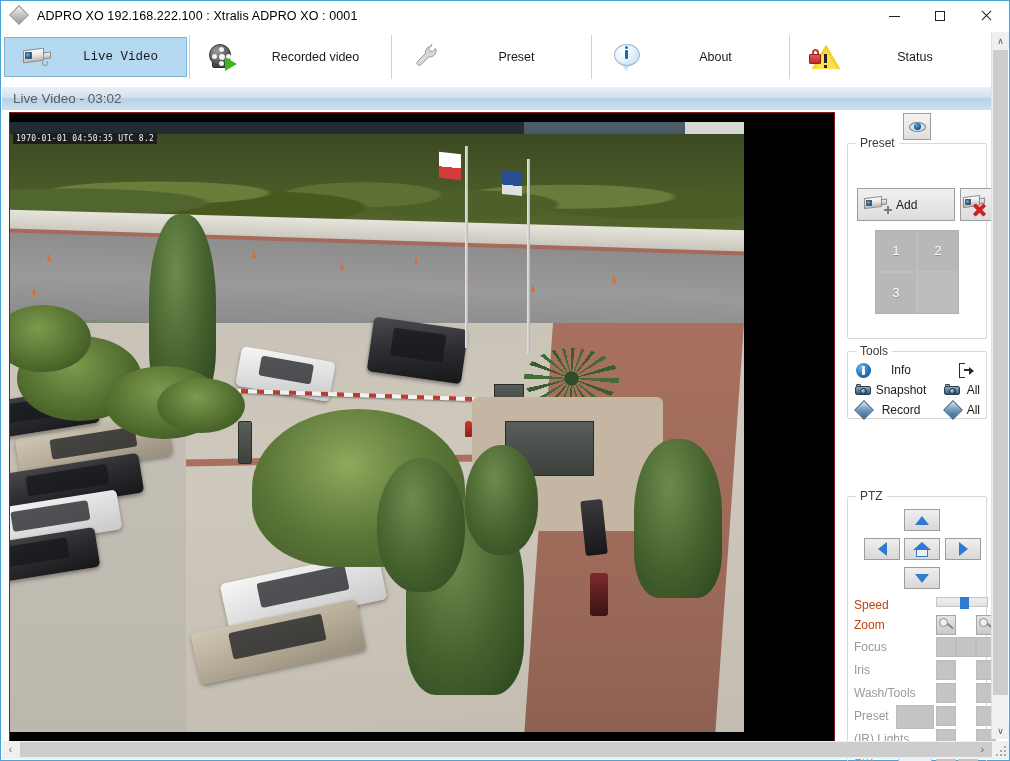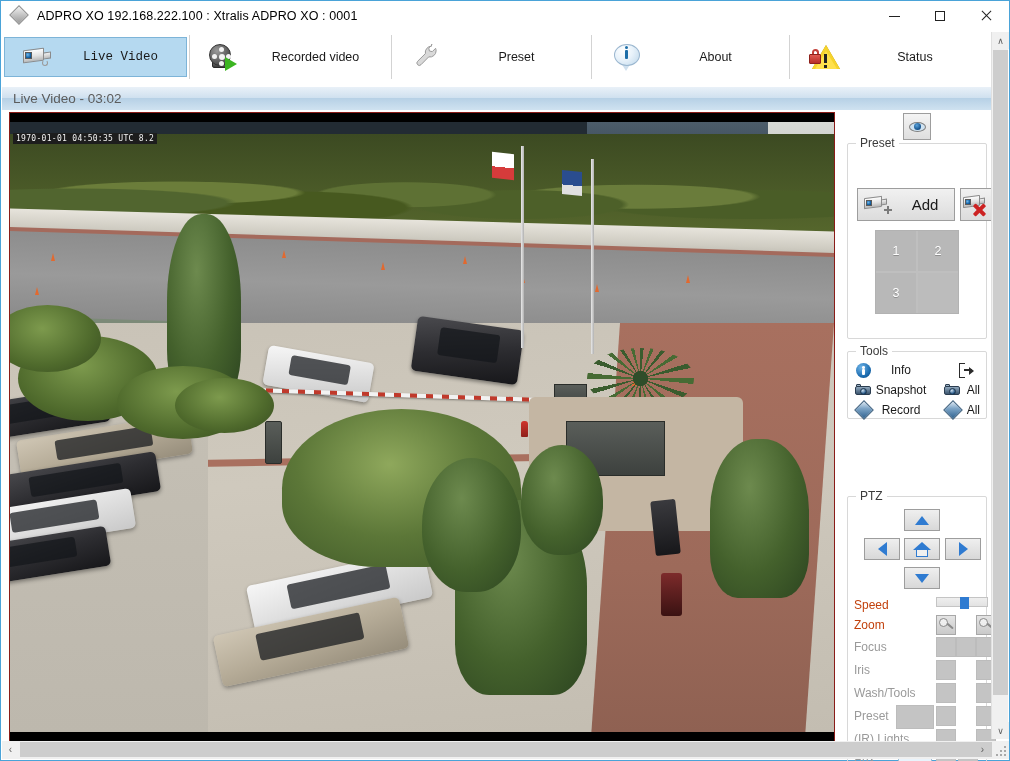--- a/index.html
+++ b/index.html
@@ -201,21 +201,21 @@
     margin-left: 11px; font-size: 13.5px; color: #5c5c5c;
   }
 
   
   .video-wrap {
     position: absolute; left: 8px; top: 111px; width: 826px; height: 630px;
     background: #000;
     border: 1px solid #8a1c18;
   }
   .video-inner {
-    position: absolute; left: 0; top: 9px; width: 824px; height: 610px;
+    position: absolute; left: 0; top: 9px; width: 734px; height: 610px;
     overflow: hidden;
     background: #7c8a78;
   }
   .ts-overlay {
     position: absolute; left: 3px; top: 11px; z-index: 30;
     background: #1d1d1d;
     color: #f2f2f2;
     font-family: "DejaVu Sans Mono", monospace;
     font-size: 8px; letter-spacing: .3px;
     padding: 1px 3px 1px 3px;
@@ -407,21 +407,21 @@
 
   
   #grp-cameras { left: 6px; top: 32px; width: 140px; height: 196px; }
   .add-btn {
     position:absolute; left: 9px; top: 44px; width: 98px; height: 33px;
     background: linear-gradient(180deg,#f1f1f1,#dcdcdc);
     border: 1px solid #9d9d9d;
     display:flex; align-items:center;
   }
   .add-btn .mini-cam { position:relative; width:34px; height:24px; margin-left:4px; }
-  .add-btn .lbl { flex:1; text-align:center; font-size:15px; color:#1a1a1a; }
+  .add-btn .lbl { flex:1; font-size:12px; color:#1a1a1a; }
   .del-btn {
     position:absolute; left: 112px; top: 44px; width: 34px; height: 33px;
     background: linear-gradient(180deg,#f1f1f1,#dcdcdc);
     border: 1px solid #9d9d9d;
     display:flex; align-items:center; justify-content:center;
   }
   .red-x { position:absolute; left:14px; top:13px; width:14px; height:14px; }
   .red-x:before, .red-x:after {
     content:""; position:absolute; left:0; top:6px; width:15px; height:4px;
     background:#cc2222; border-radius:1px;

